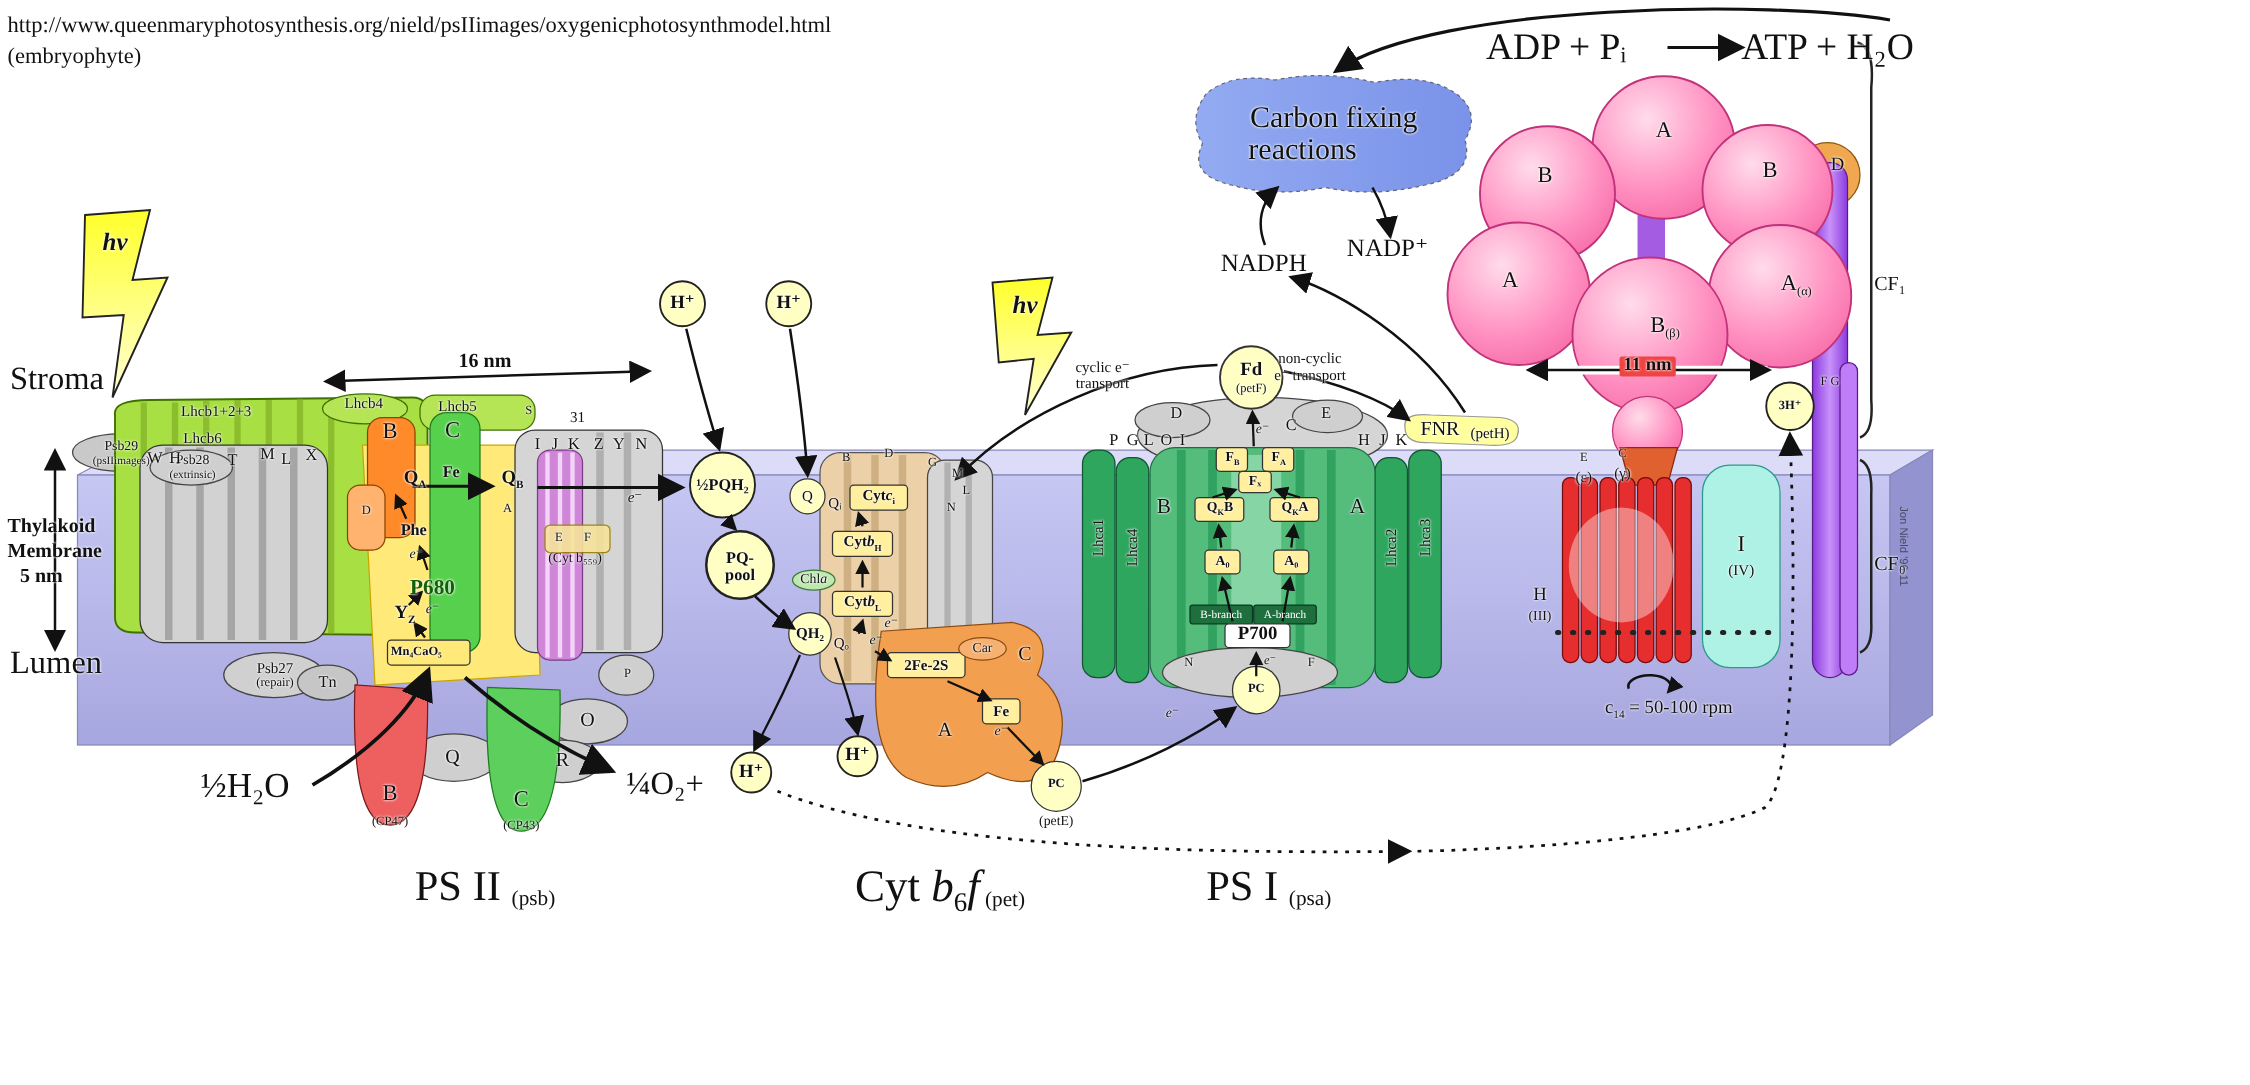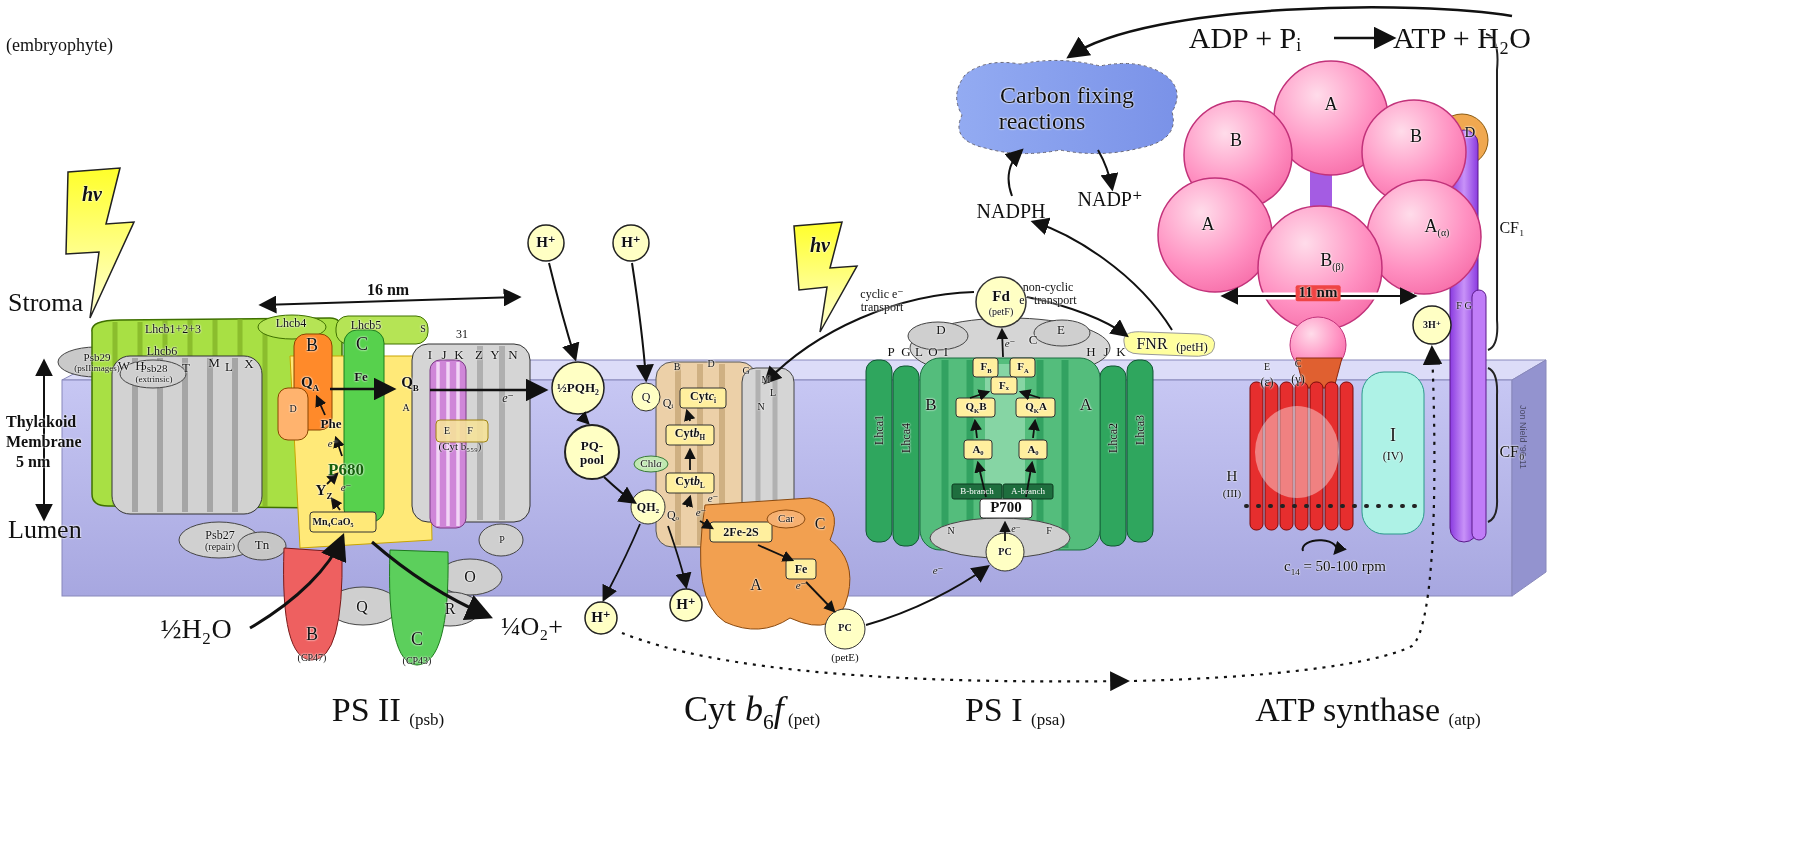--- a/index.html
+++ b/index.html
@@ -237,20 +237,21 @@
     <path d="M1334,38 L1392,38" marker-end="url(#ah)" stroke-width="2.5"></path>
     <path d="M1512,16 C1420,0 1150,2 1070,56" marker-end="url(#ah)" stroke-width="2.5"></path>
     <path d="M1303,551 A17,9 0 1 1 1335,553" marker-end="url(#ahS)"></path>
     <g stroke-dasharray="3,6" stroke-width="2.2">
       <path d="M622,633 C720,672 900,684 1126,681" marker-end="url(#ah)"></path>
       <path d="M1134,681 C1260,678 1372,666 1412,646 C1436,625 1437,470 1432,349" marker-end="url(#ah)"></path>
     </g>
   </g>
 </svg>
 
+<div class="lbl la t18" style="left:6px;top:20px">http://www.queenmaryphotosynthesis.org/nield/psIIimages/oxygenicphotosynthmodel.html</div>
 <div class="lbl la t18" style="left:6px;top:45px">(embryophyte)</div>
 
 <div class="lbl la t26" style="left:8px;top:303px">Stroma</div>
 <div class="lbl la t16 bold" style="left:6px;top:422px">Thylakoid</div>
 <div class="lbl la t16 bold" style="left:6px;top:442px">Membrane</div>
 <div class="lbl la t16 bold" style="left:16px;top:462px">5 nm</div>
 <div class="lbl la t26" style="left:8px;top:530px">Lumen</div>
 <div class="lbl vert t9" style="left:1522px;top:437px">Jon Nield '96-11</div>
 
 <div class="lbl t20 bold it" style="left:92px;top:194px">hv</div>
@@ -272,21 +273,21 @@
 <div class="lbl t18" style="left:312px;top:345px">B</div>
 <div class="lbl t18" style="left:362px;top:344px">C</div>
 <div class="lbl t14" style="left:423px;top:329px">S</div>
 <div class="lbl t12" style="left:462px;top:334px">31</div>
 <div class="lbl t13" style="left:430px;top:355px">I</div>
 <div class="lbl t13" style="left:444px;top:355px">J</div>
 <div class="lbl t13" style="left:459px;top:355px">K</div>
 <div class="lbl t13" style="left:479px;top:355px">Z</div>
 <div class="lbl t13" style="left:495px;top:355px">Y</div>
 <div class="lbl t13" style="left:513px;top:355px">N</div>
-<div class="lbl t15 bold" style="left:310px;top:384px"><span>Q</span><sub>A</sub></div>
+<div class="lbl t15 bold" style="left:332px;top:384px"><span>Q</span><sub>A</sub></div>
 <div class="lbl t13 bold" style="left:361px;top:377px">Fe</div>
 <div class="lbl t15 bold" style="left:410px;top:384px"><span>Q</span><sub>B</sub></div>
 <div class="lbl t14" style="left:293px;top:409px">D</div>
 <div class="lbl t14" style="left:406px;top:408px">A</div>
 <div class="lbl t13 bold" style="left:331px;top:424px">Phe</div>
 <div class="lbl t11 it" style="left:333px;top:444px">e⁻</div>
 <div class="lbl t17 bold green" style="left:346px;top:470px">P680</div>
 <div class="lbl t15 bold" style="left:324px;top:492px"><span>Y</span><sub>Z</sub></div>
 <div class="lbl t11 it" style="left:346px;top:488px">e⁻</div>
 <div class="lbl t14 bold" style="left:333px;top:522px">Mn₄CaO₅</div>
@@ -408,15 +409,14 @@
 <div class="lbl t14" style="left:1267px;top:367px">E</div>
 <div class="lbl t12" style="left:1267px;top:382px">(ε)</div>
 <div class="lbl t14" style="left:1298px;top:364px">C</div>
 <div class="lbl t12" style="left:1298px;top:379px">(γ)</div>
 <div class="lbl t18" style="left:1393px;top:435px">I</div>
 <div class="lbl t12" style="left:1393px;top:456px">(IV)</div>
 <div class="lbl t15" style="left:1232px;top:477px">H</div>
 <div class="lbl t11" style="left:1232px;top:494px">(III)</div>
 <div class="lbl t16" style="left:1512px;top:452px">CF₀</div>
 <div class="lbl t15" style="left:1335px;top:568px"><span>c</span><sub>14</sub><span> = 50-100 rpm</span></div>
-<div class="lbl t34" style="left:1368px;top:710px"><span>ATP synthase</span> <span class="smallcap" style="font-size:17px">(atp)</span></div>
 
 </div>
 
 </body></html>

